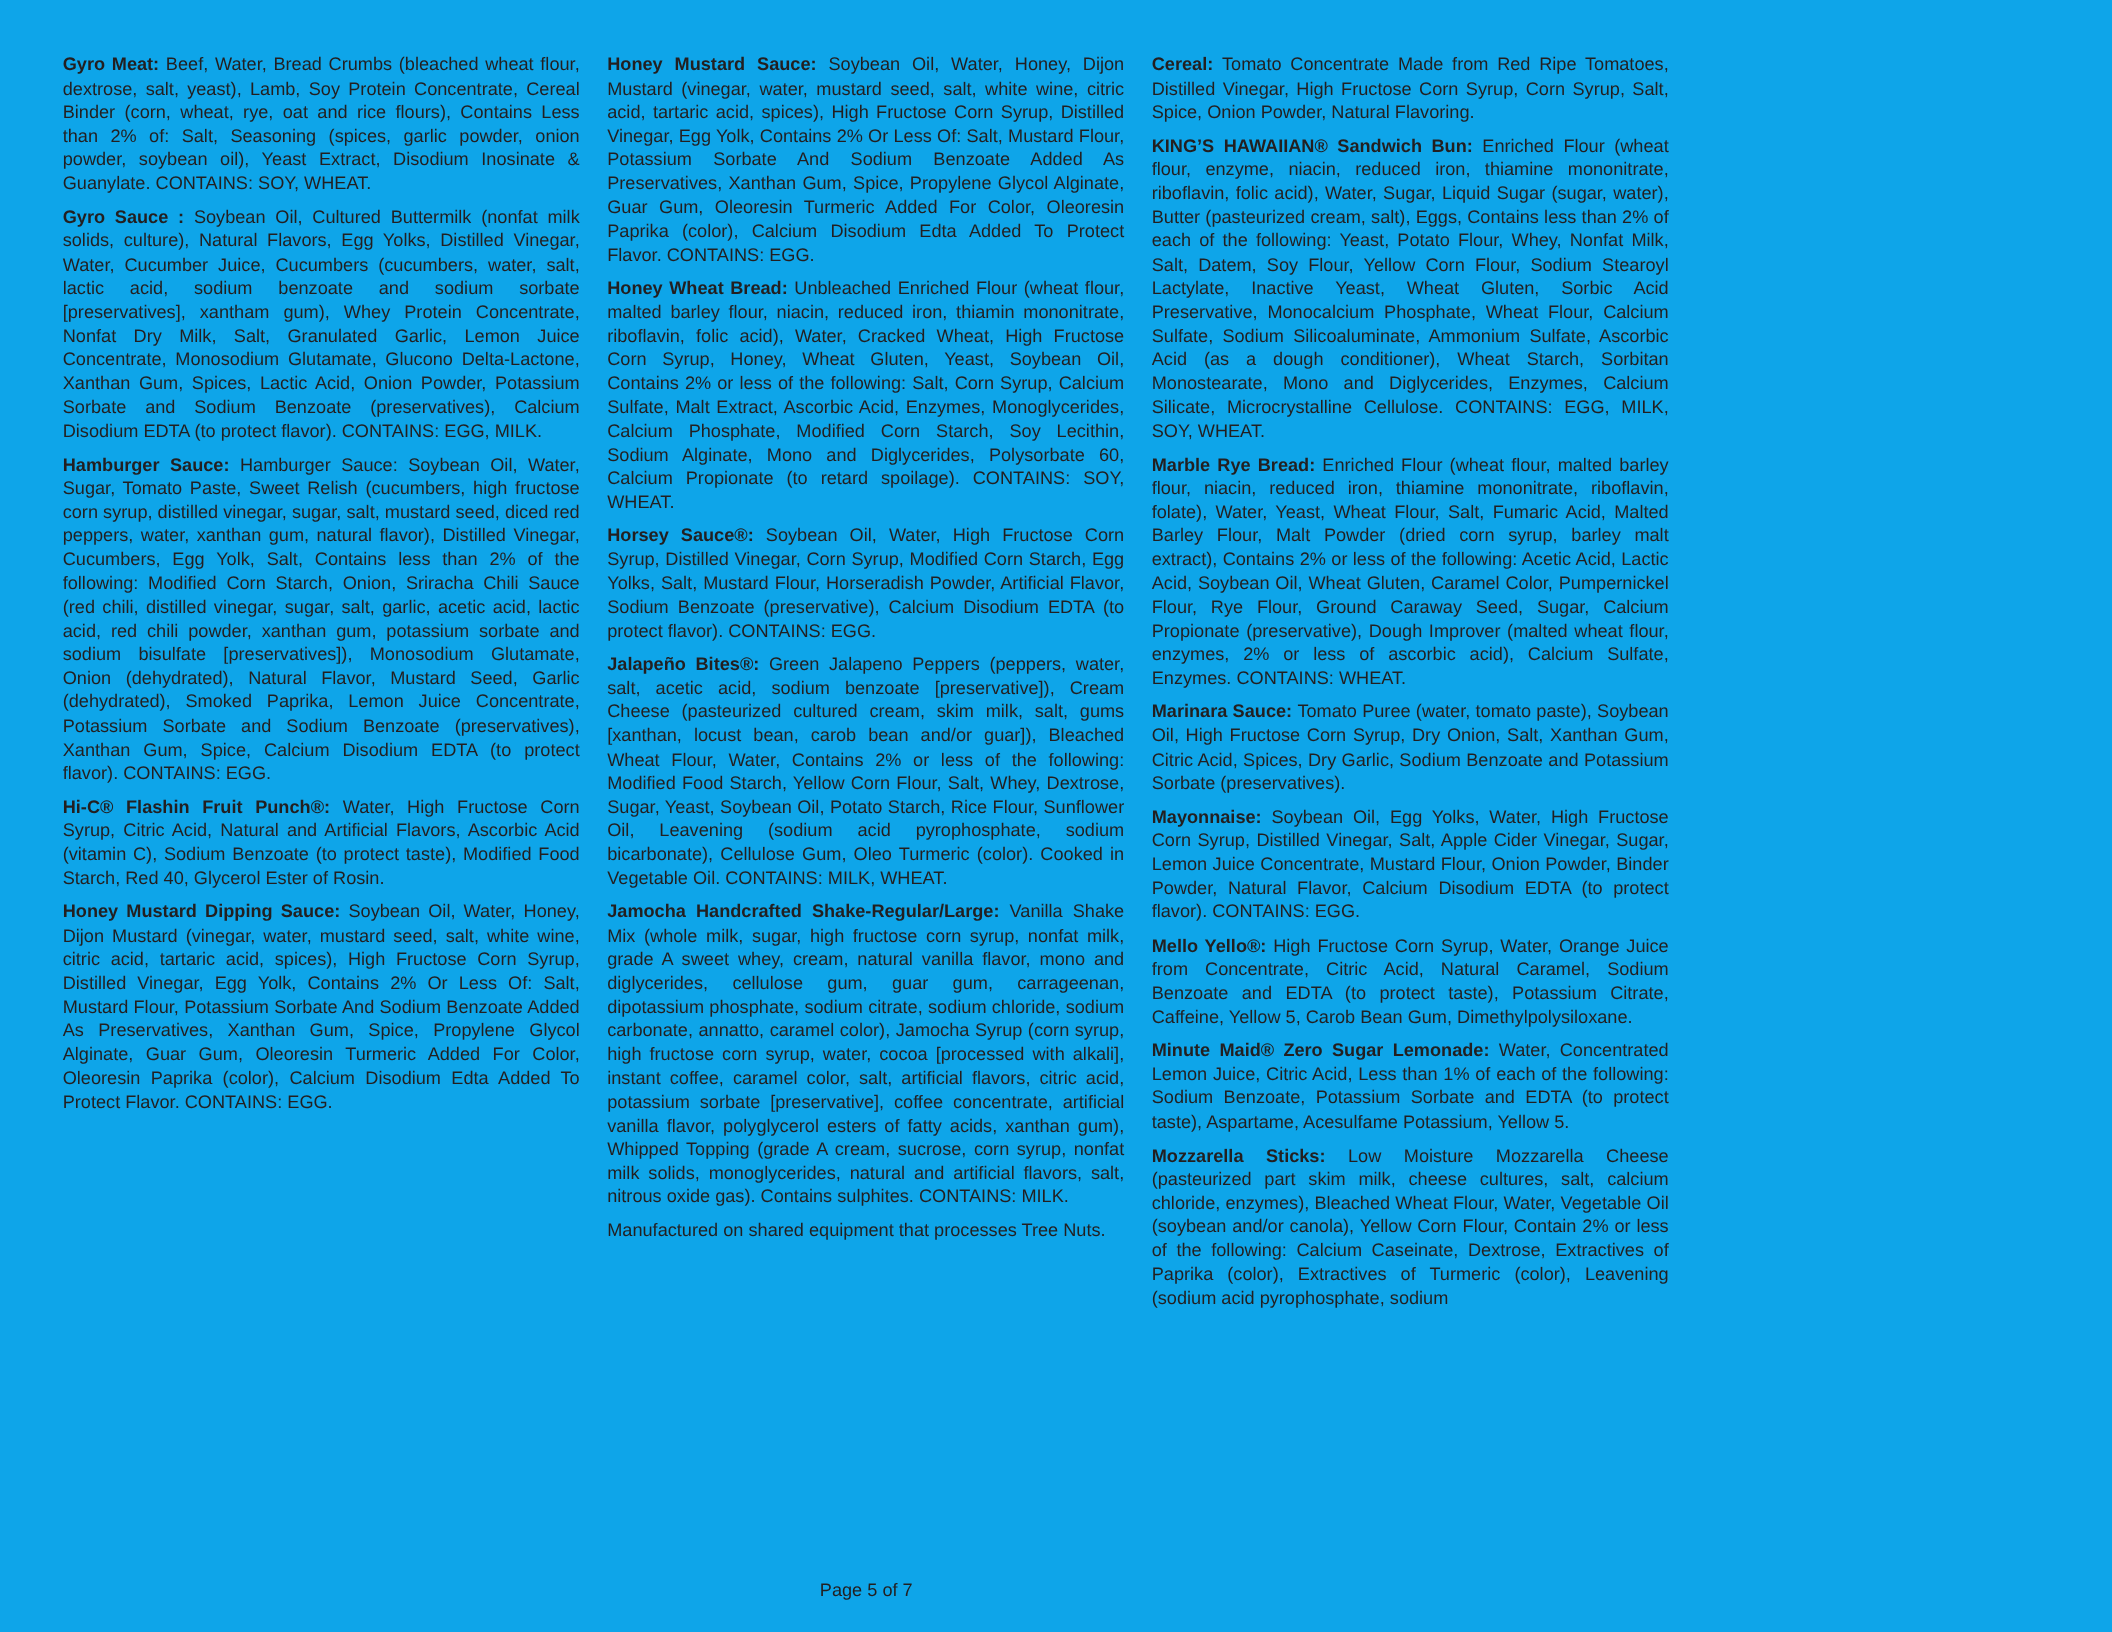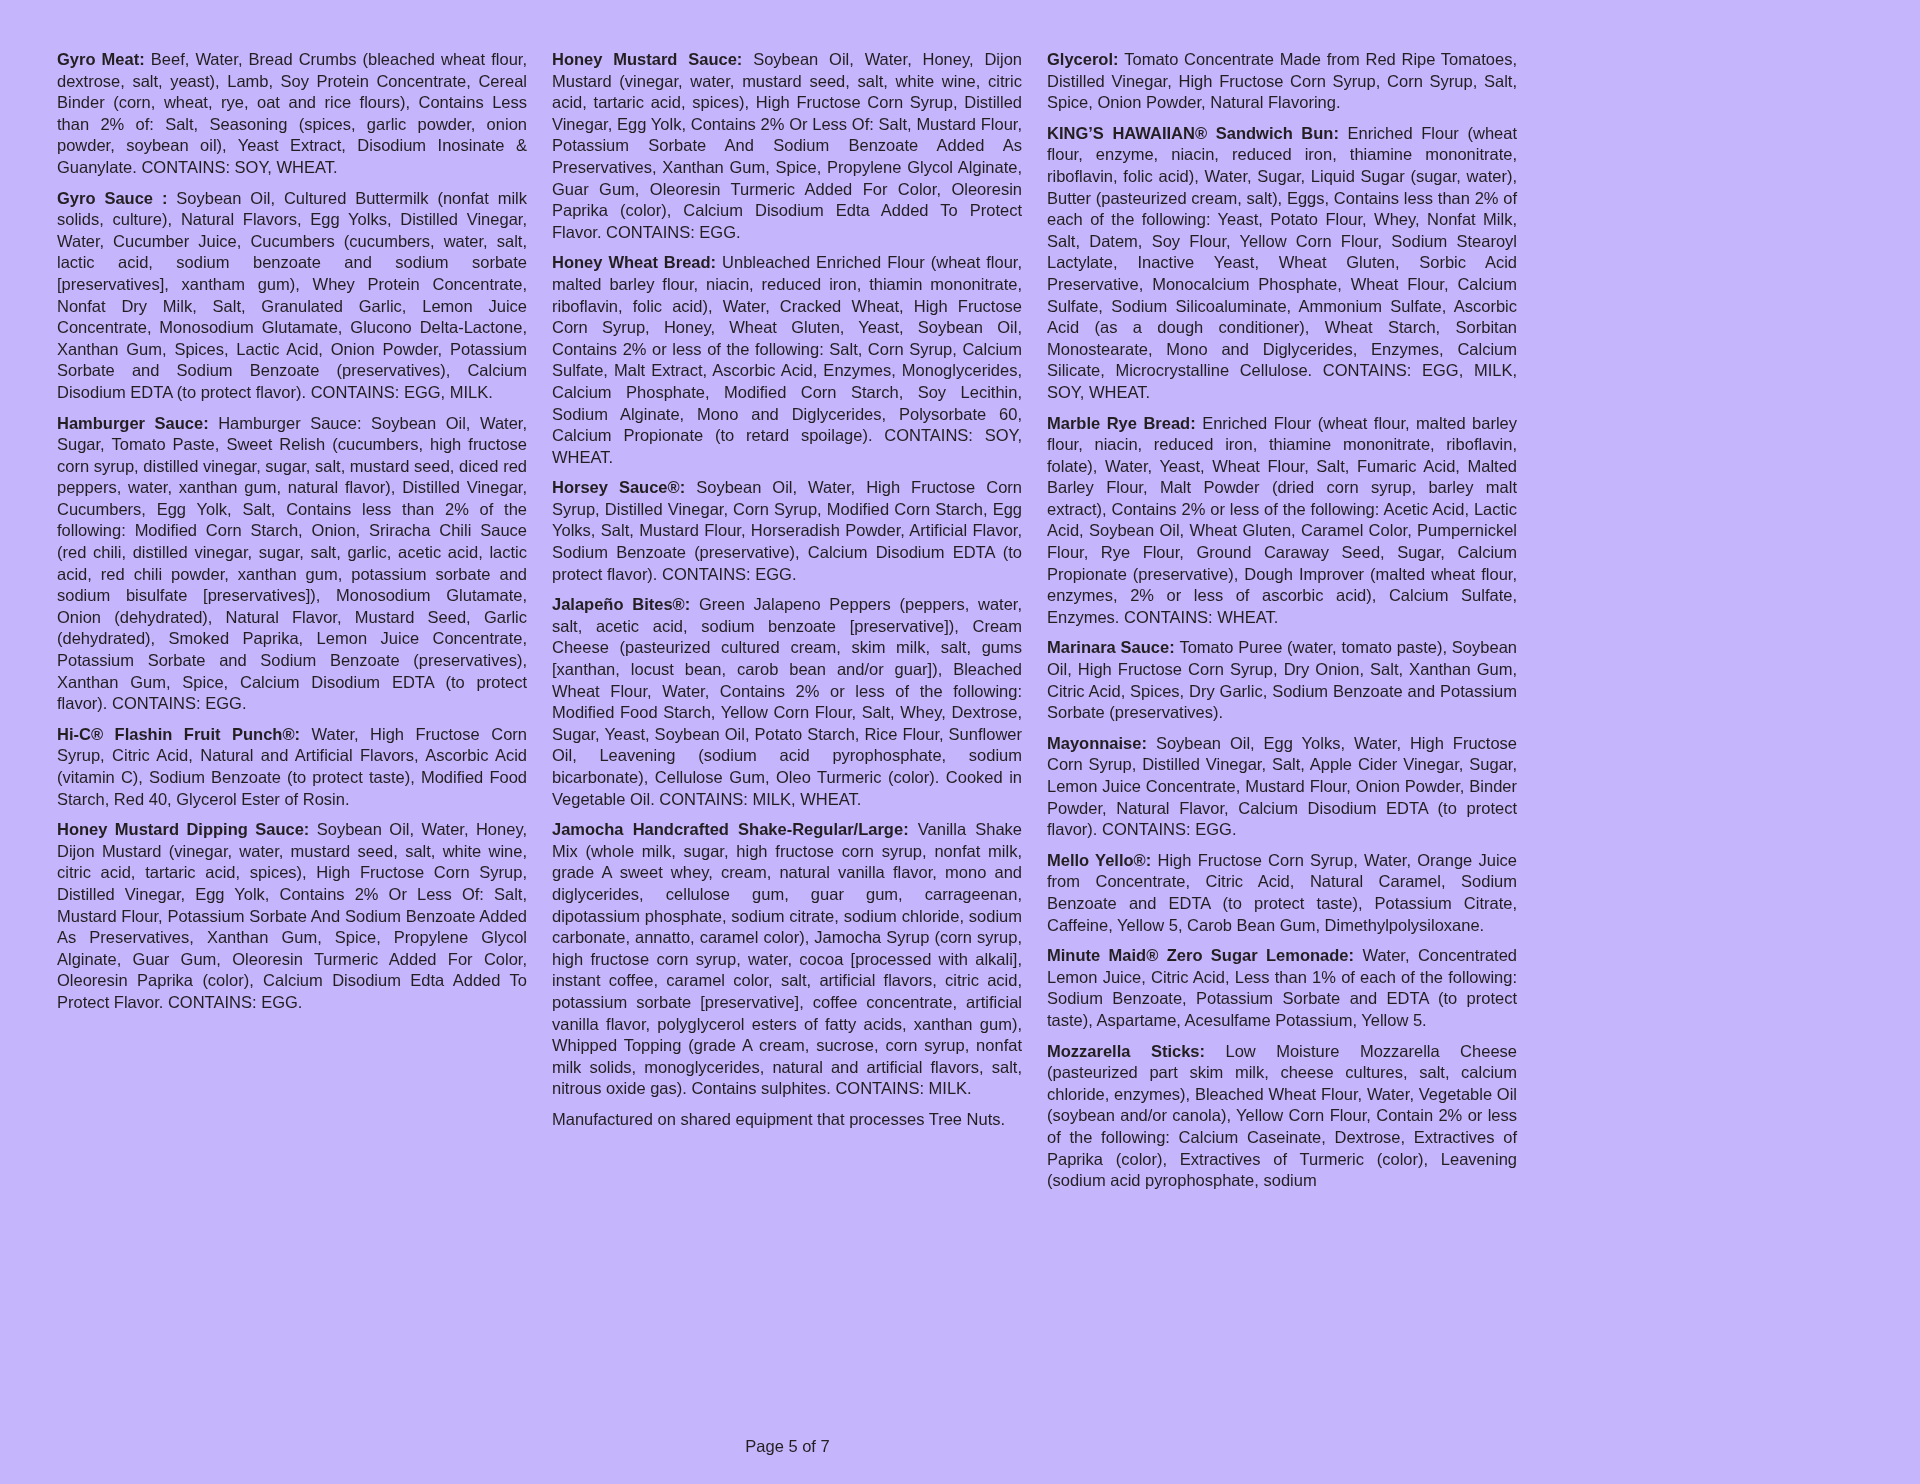--- a/index.html
+++ b/index.html
@@ -11,21 +11,21 @@
     height: 1484px;
     background: #ffffff;
     font-family: "Liberation Sans", "DejaVu Sans", sans-serif;
     color: #231f20;
     position: relative;
     overflow: hidden;
   }
   .page {
     position: absolute;
     inset: 0;
-    background: #c4b5fd;
+    background: #0ea5e9;
   }
   .columns {
     position: absolute;
     left: 57px;
     top: 49px;
     display: flex;
     gap: 25px;
   }
   .column {
     width: 470px;
@@ -75,21 +75,21 @@
   <p class="para"><b>Horsey Sauce®: </b><span>Soybean Oil, Water, High Fructose Corn Syrup, Distilled Vinegar, Corn Syrup, Modified Corn Starch, Egg Yolks, Salt, Mustard Flour, Horseradish Powder, Artificial Flavor, Sodium Benzoate (preservative), Calcium Disodium EDTA (to protect flavor). CONTAINS: EGG.</span></p>
 
   <p class="para"><b>Jalapeño Bites®: </b><span>Green Jalapeno Peppers (peppers, water, salt, acetic acid, sodium benzoate [preservative]), Cream Cheese (pasteurized cultured cream, skim milk, salt, gums [xanthan, locust bean, carob bean and/or guar]), Bleached Wheat Flour, Water, Contains 2% or less of the following:  Modified Food Starch, Yellow Corn Flour, Salt, Whey, Dextrose, Sugar, Yeast, Soybean Oil, Potato Starch, Rice Flour, Sunflower Oil, Leavening (sodium acid pyrophosphate, sodium bicarbonate), Cellulose Gum, Oleo Turmeric (color). Cooked in Vegetable Oil. CONTAINS: MILK, WHEAT.</span></p>
 
 
   <p class="para"><b>Jamocha Handcrafted Shake-Regular/Large: </b><span>Vanilla Shake Mix (whole milk, sugar, high fructose corn syrup, nonfat milk, grade A sweet whey, cream, natural vanilla flavor, mono and diglycerides, cellulose gum, guar gum, carrageenan, dipotassium phosphate, sodium citrate, sodium chloride, sodium carbonate, annatto, caramel color), Jamocha Syrup (corn syrup, high fructose corn syrup, water, cocoa [processed with alkali], instant coffee, caramel color, salt, artificial flavors, citric acid, potassium sorbate [preservative], coffee concentrate, artificial vanilla flavor, polyglycerol esters of fatty acids, xanthan gum), Whipped Topping (grade A cream, sucrose, corn syrup, nonfat milk solids, monoglycerides, natural and artificial flavors, salt, nitrous oxide gas). Contains sulphites. CONTAINS: MILK.</span></p>
 
   <p class="para"><span>Manufactured on shared equipment that processes Tree Nuts.</span></p>
 </div>
       <div class="column">
-  <p class="para"><b>Glycerol: </b><span>Tomato Concentrate Made from Red Ripe Tomatoes, Distilled Vinegar, High Fructose Corn Syrup,  Corn Syrup, Salt, Spice, Onion Powder, Natural Flavoring.</span></p>
+  <p class="para"><b>Cereal: </b><span>Tomato Concentrate Made from Red Ripe Tomatoes, Distilled Vinegar, High Fructose Corn Syrup,  Corn Syrup, Salt, Spice, Onion Powder, Natural Flavoring.</span></p>
 
   <p class="para"><b>KING’S HAWAIIAN® Sandwich Bun: </b><span>Enriched Flour (wheat flour, enzyme, niacin, reduced iron, thiamine mononitrate, riboflavin, folic acid), Water, Sugar, Liquid Sugar (sugar, water), Butter (pasteurized cream, salt), Eggs, Contains less than 2% of each of the following: Yeast, Potato Flour, Whey, Nonfat Milk, Salt, Datem, Soy Flour, Yellow Corn Flour, Sodium Stearoyl Lactylate, Inactive Yeast, Wheat Gluten, Sorbic Acid Preservative, Monocalcium Phosphate, Wheat Flour, Calcium Sulfate, Sodium Silicoaluminate, Ammonium Sulfate, Ascorbic Acid (as a dough conditioner), Wheat Starch, Sorbitan Monostearate, Mono and Diglycerides, Enzymes, Calcium Silicate, Microcrystalline Cellulose. CONTAINS: EGG, MILK, SOY, WHEAT.</span></p>
 
   <p class="para"><b>Marble Rye Bread: </b><span>Enriched Flour (wheat flour, malted barley flour, niacin, reduced iron, thiamine mononitrate, riboflavin, folate), Water, Yeast, Wheat Flour, Salt, Fumaric Acid, Malted Barley Flour, Malt Powder (dried corn syrup, barley malt extract), Contains 2% or less of the following: Acetic Acid, Lactic Acid, Soybean Oil, Wheat Gluten, Caramel Color, Pumpernickel Flour, Rye Flour, Ground Caraway Seed, Sugar, Calcium Propionate (preservative), Dough Improver (malted wheat flour, enzymes, 2% or less of ascorbic acid), Calcium Sulfate, Enzymes.  CONTAINS: WHEAT.</span></p>
 
   <p class="para"><b>Marinara Sauce: </b><span>Tomato Puree (water, tomato paste), Soybean Oil, High Fructose Corn Syrup, Dry Onion, Salt, Xanthan Gum, Citric Acid, Spices, Dry Garlic, Sodium Benzoate and Potassium Sorbate (preservatives).</span></p>
 
   <p class="para"><b>Mayonnaise: </b><span>Soybean Oil, Egg Yolks, Water, High Fructose Corn Syrup, Distilled Vinegar, Salt, Apple Cider Vinegar, Sugar, Lemon Juice Concentrate, Mustard Flour, Onion Powder, Binder Powder, Natural Flavor, Calcium Disodium EDTA (to protect flavor). CONTAINS: EGG.</span></p>
 
   <p class="para"><b>Mello Yello®: </b><span>High Fructose Corn Syrup, Water, Orange Juice from Concentrate, Citric Acid, Natural Caramel, Sodium Benzoate and EDTA (to protect taste), Potassium Citrate, Caffeine, Yellow 5, Carob Bean Gum, Dimethylpolysiloxane.</span></p>

